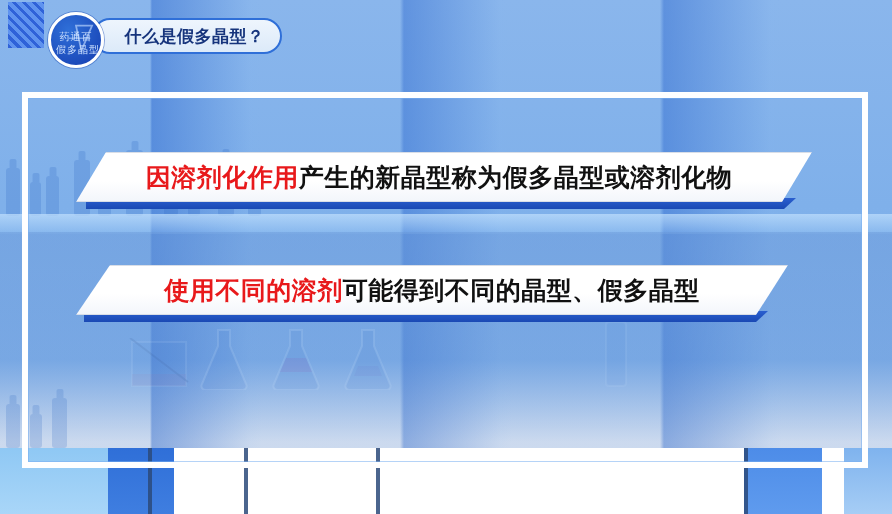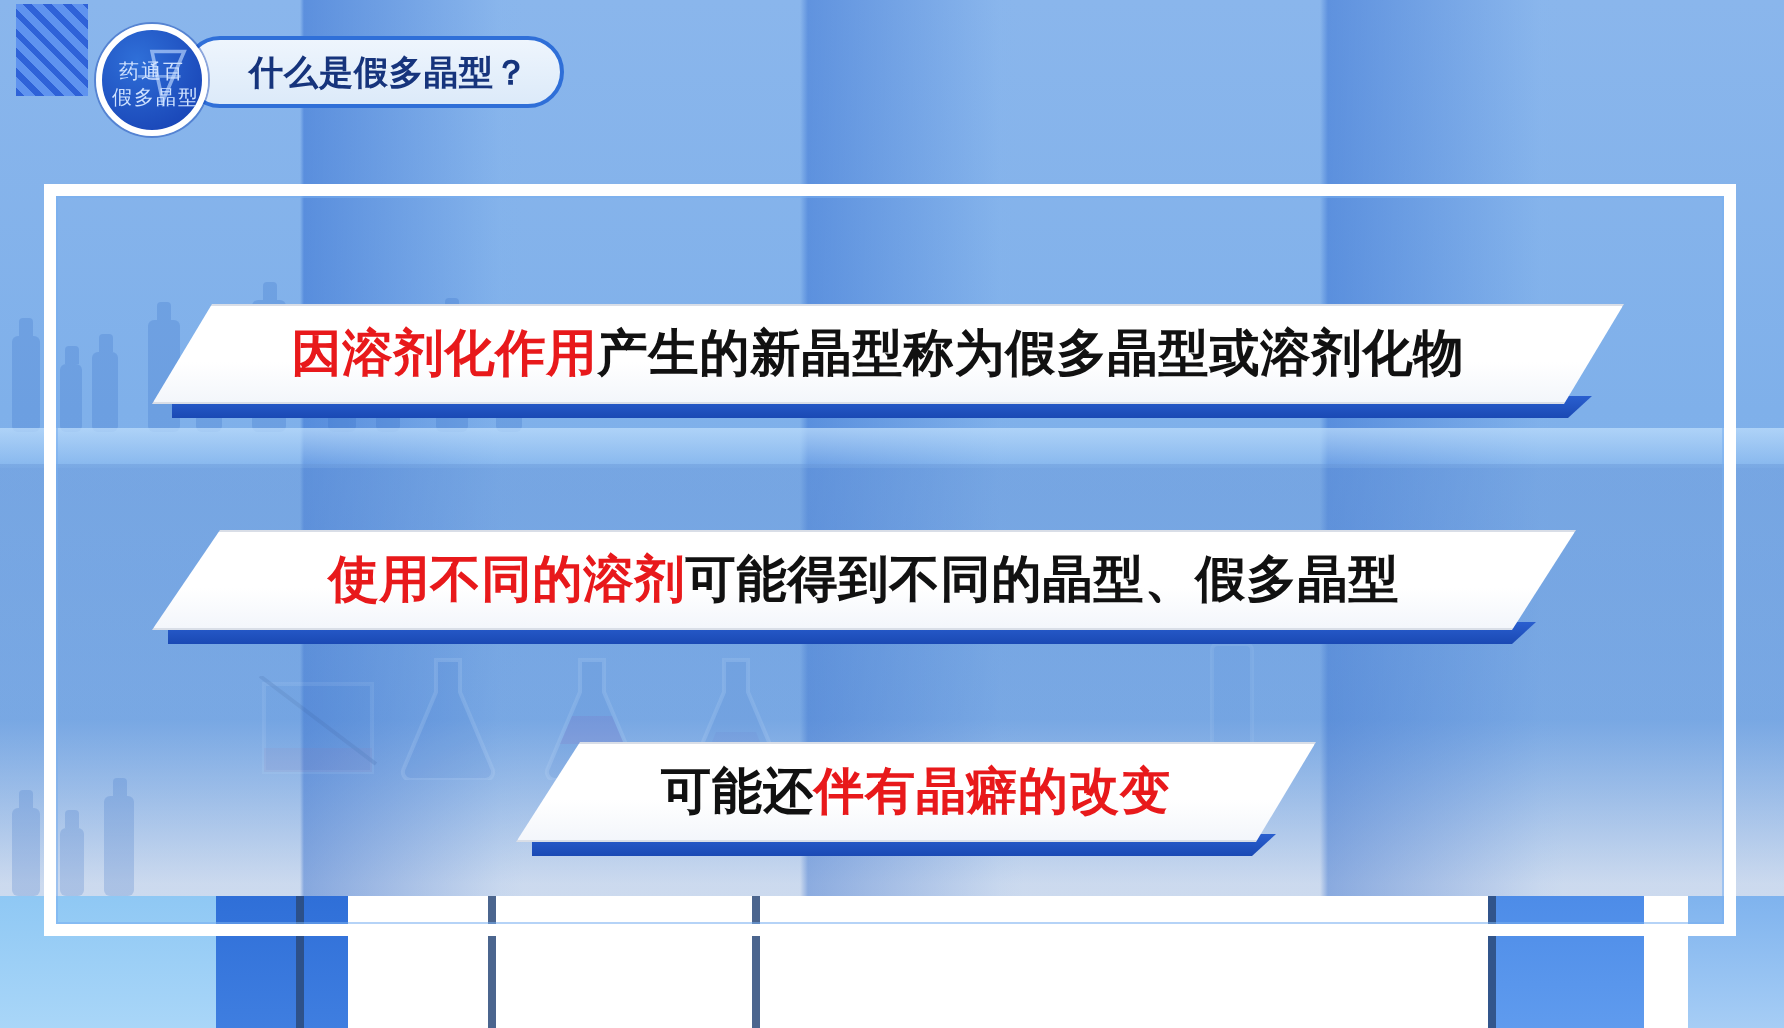--- a/index.html
+++ b/index.html
@@ -344,22 +344,14 @@
 
   <div class="banner" id="banner1">
     <div class="shadowbar"></div>
     <div class="plate">
       <div class="txt">
         <span class="hi">因溶剂化作用</span><span>产生的新晶型称为假多晶型或溶剂化物</span>
       </div>
     </div>
   </div>
 
-  <div class="banner" id="banner3">
-    <div class="shadowbar"></div>
-    <div class="plate">
-      <div class="txt">
-        <span>可能还</span><span class="hi">伴有晶癖的改变</span>
-      </div>
-    </div>
-  </div>
 
 </div>
 
 </body></html>

